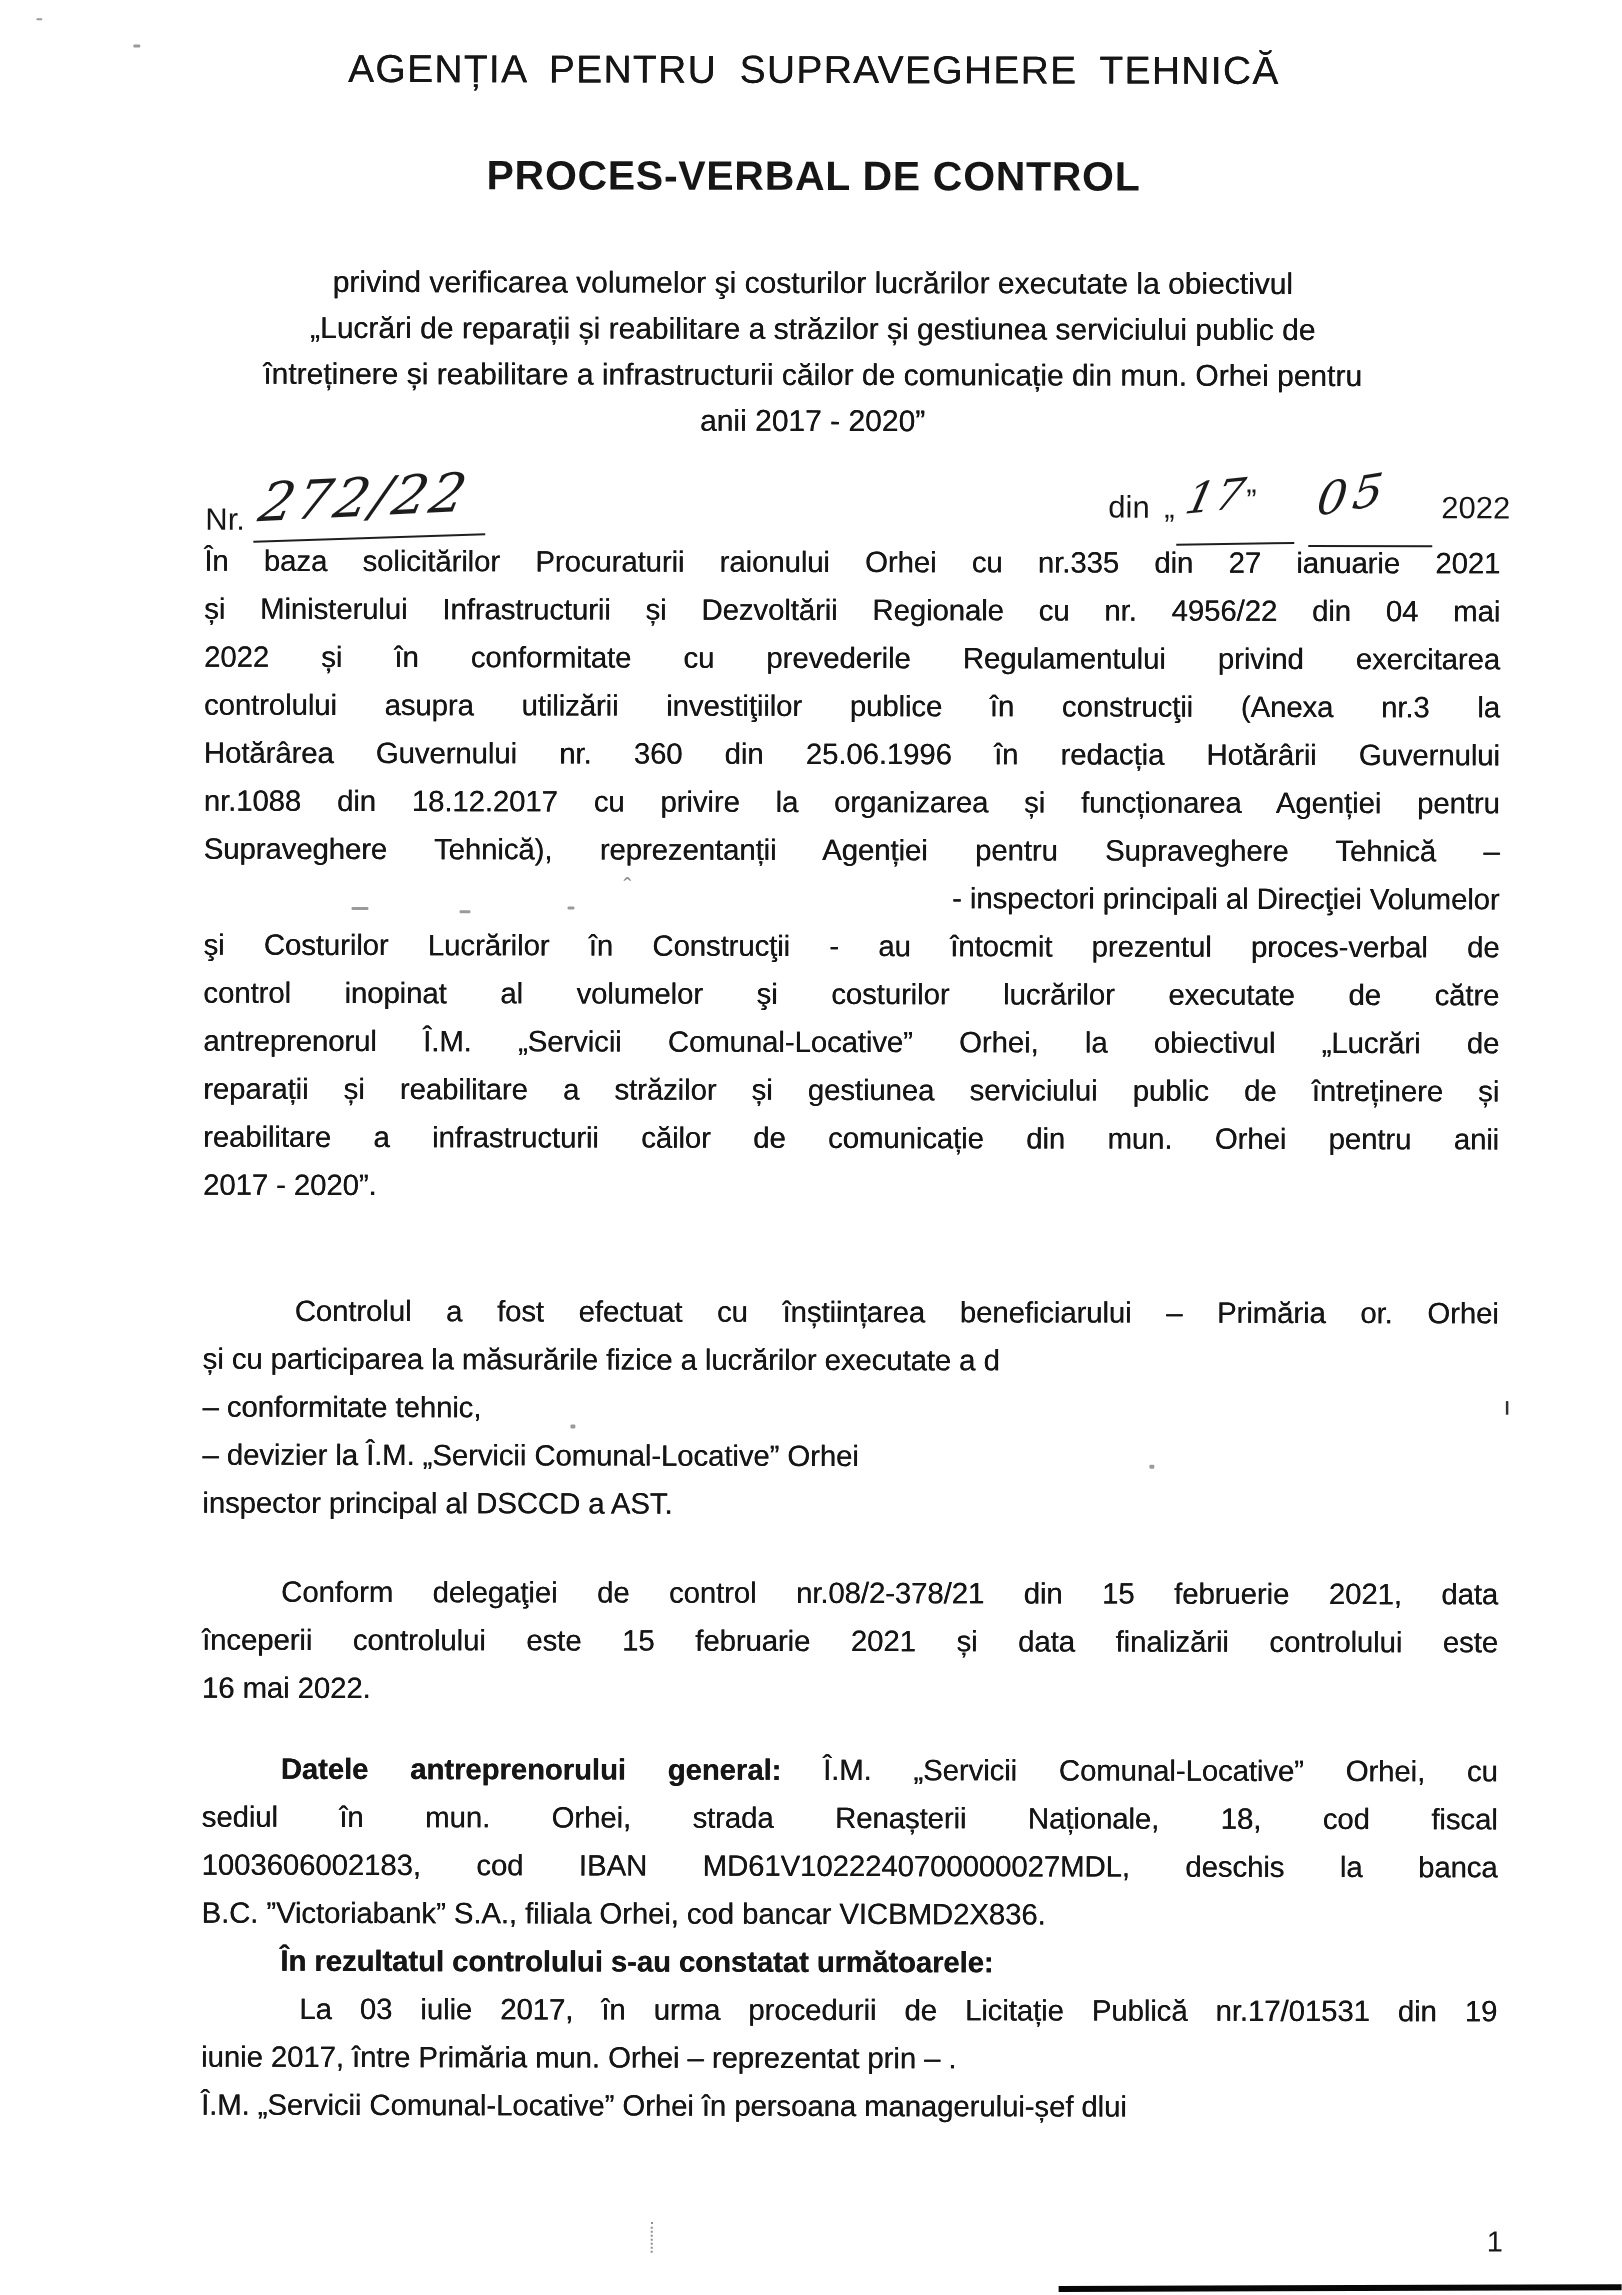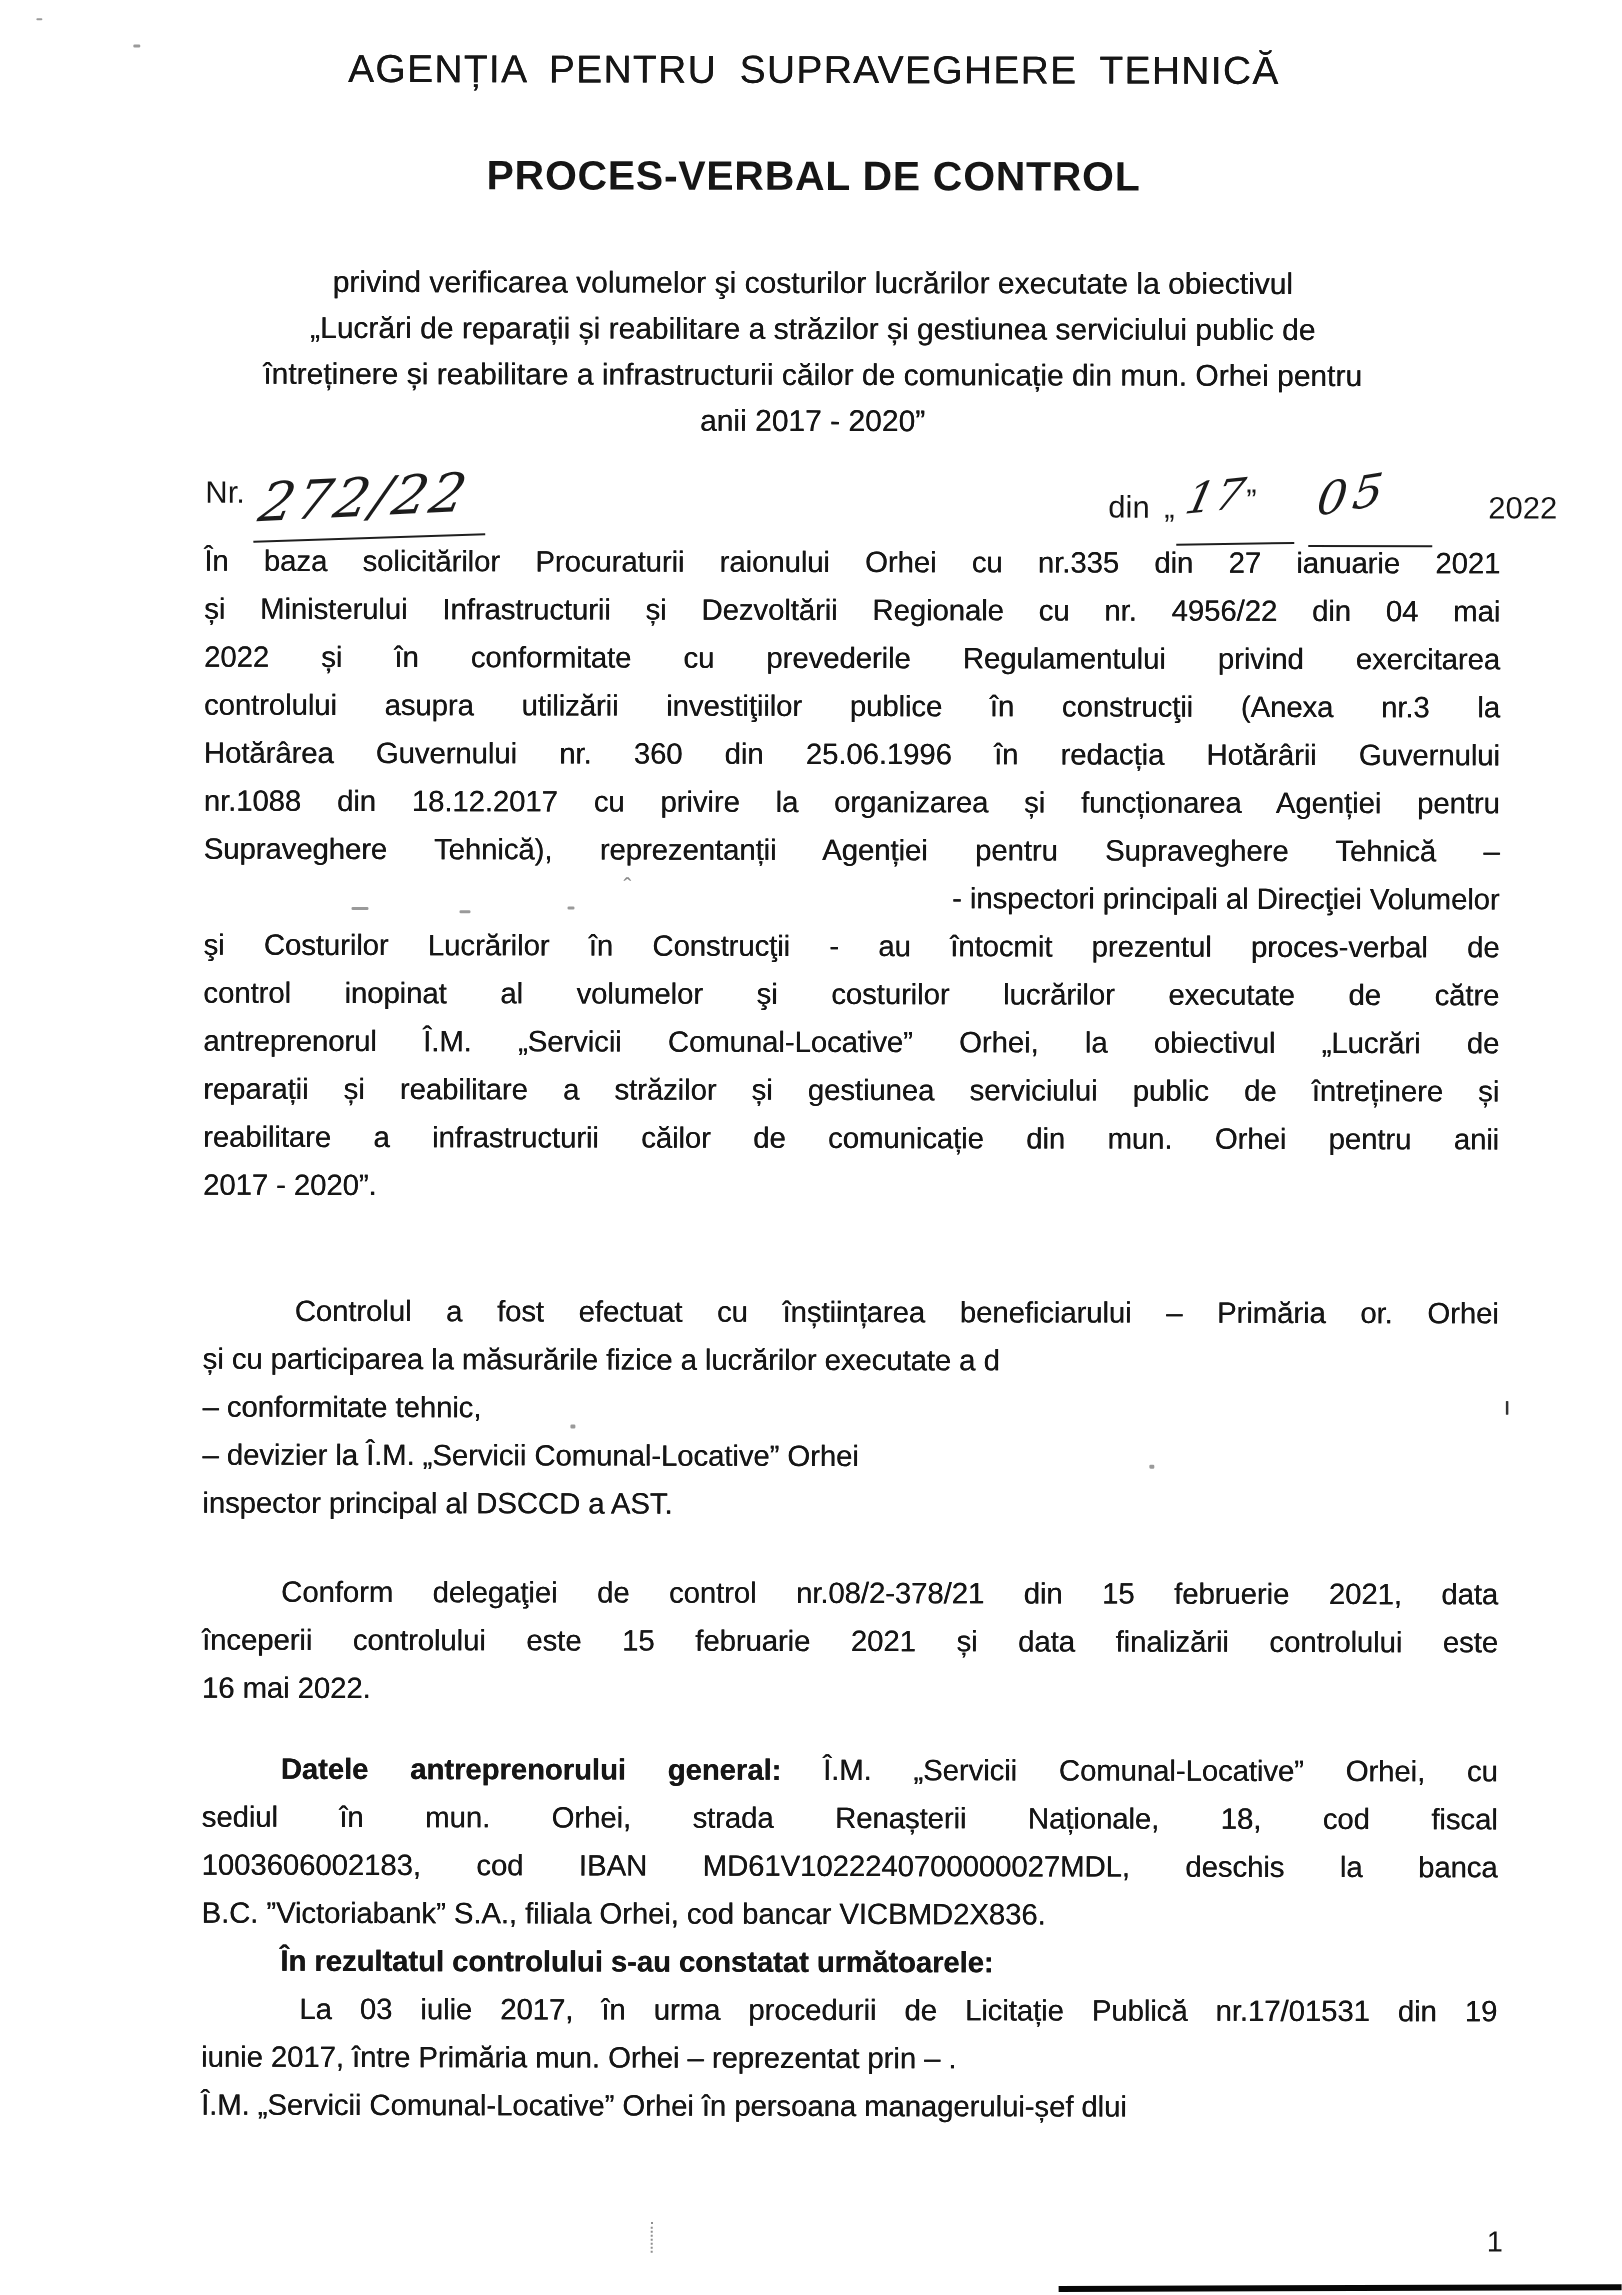--- a/index.html
+++ b/index.html
@@ -29,36 +29,36 @@
   .jline{height:48px;line-height:48px;text-align:justify;text-align-last:justify;white-space:normal;}
   .rline{height:48px;line-height:48px;text-align:right;}
   .ind120{text-indent:79px;}
   .ind140{text-indent:92px;}
   .ind150{text-indent:98px;}
   .bold{font-weight:700;}
   .rowline{position:relative;height:48px;line-height:48px;}
   .rowline .mid{position:absolute;left:674px;top:0;}
   .rowline .rmark{position:absolute;right:-11.8px;top:-3.9px;font-size:25px;color:#333;}
   .nrrow{position:absolute;left:0;top:475px;width:1623px;height:72px;font-size:31px;}
-  .nr-label{position:absolute;left:204px;top:1px;}
+  .nr-label{position:absolute;left:204px;top:28px;}
   .hand{font-family:"DejaVu Serif",serif;font-style:italic;color:#1c1c1c;display:inline-block;}
   .hw-number{position:absolute;left:260px;top:-7.9px;font-size:54px;letter-spacing:2.6px;
     transform:skewX(-14deg) rotate(-3deg);}
   .uline{position:absolute;border-top:2.6px solid #1f1f1f;height:0;}
   .u-nr{left:252px;top:63px;width:232px;transform:rotate(-2deg);}
   .din-label{position:absolute;left:1107px;top:14.4px;}
   .q-open{position:absolute;left:1163px;top:14.4px;}
   .hw-day{position:absolute;left:1186px;top:-5.2px;font-size:43px;letter-spacing:1.3px;
     transform:skewX(-18deg) rotate(-6deg);}
   .q-close{position:absolute;left:1245px;top:6.5px;}
   .u-day{left:1175px;top:67px;width:118px;transform:rotate(-1deg);}
   .hw-month{position:absolute;left:1317px;top:-9.2px;font-size:46px;letter-spacing:5.2px;
     transform:skewX(-16deg) rotate(-10deg);}
   .u-month{left:1307px;top:69px;width:124px;}
-  .year{position:absolute;left:1440px;top:14.4px;margin-left:47px;}
+  .year{position:absolute;left:1440px;top:14.4px;}
   .p1{top:538px;}
   .p2{top:1288px;}
   .p3{top:1569px;}
   .p4{top:1746px;}
   .pagenum{position:absolute;left:1489px;top:2224px;font-size:29px;}
   .speck{position:absolute;background:#9a9a9a;border-radius:1.3px;}
   .caret{position:absolute;left:623px;top:874px;font-size:23.6px;color:#8a8a8a;}
   .dotline{position:absolute;left:653px;top:2222px;height:31px;width:0;
     border-left:2px dotted #8f8f8f;}
   .scanbar{position:absolute;left:1061px;top:2284px;width:563px;height:5.9px;

